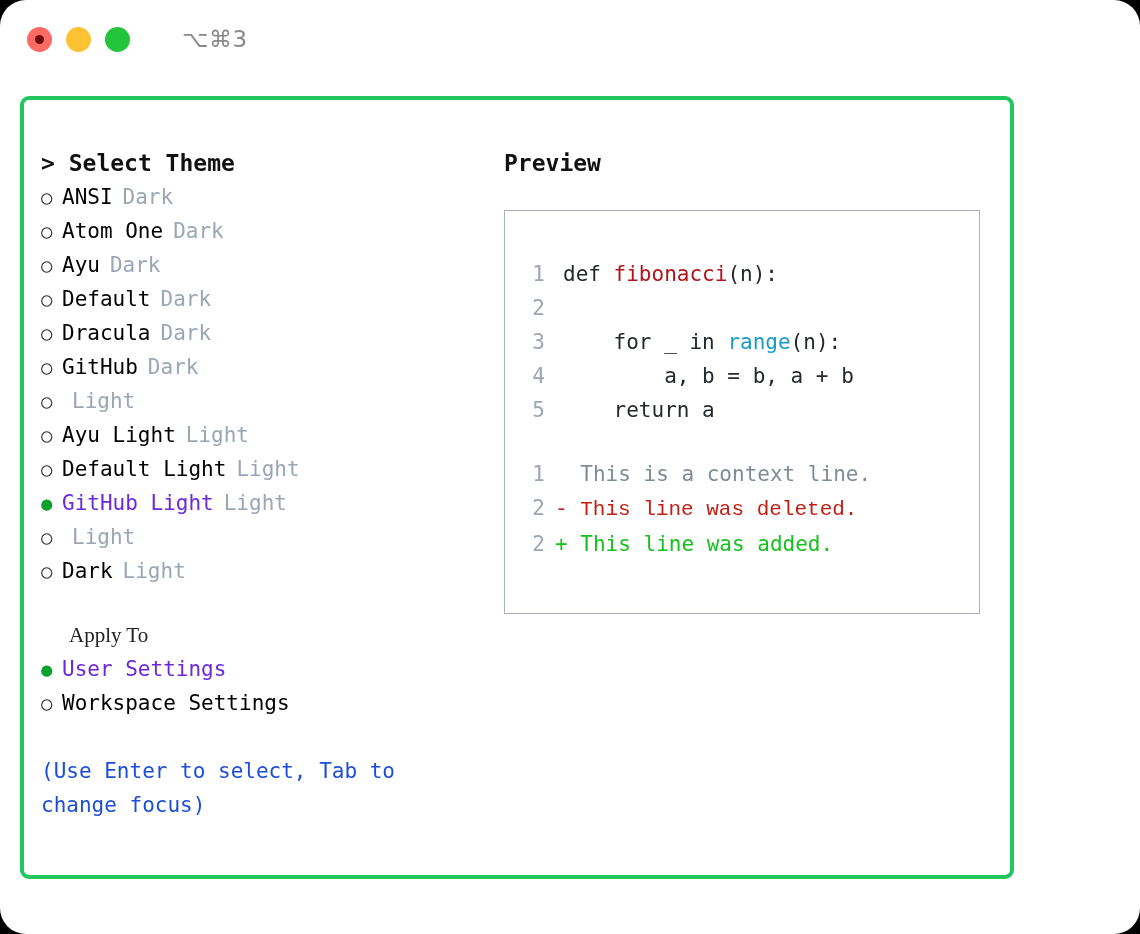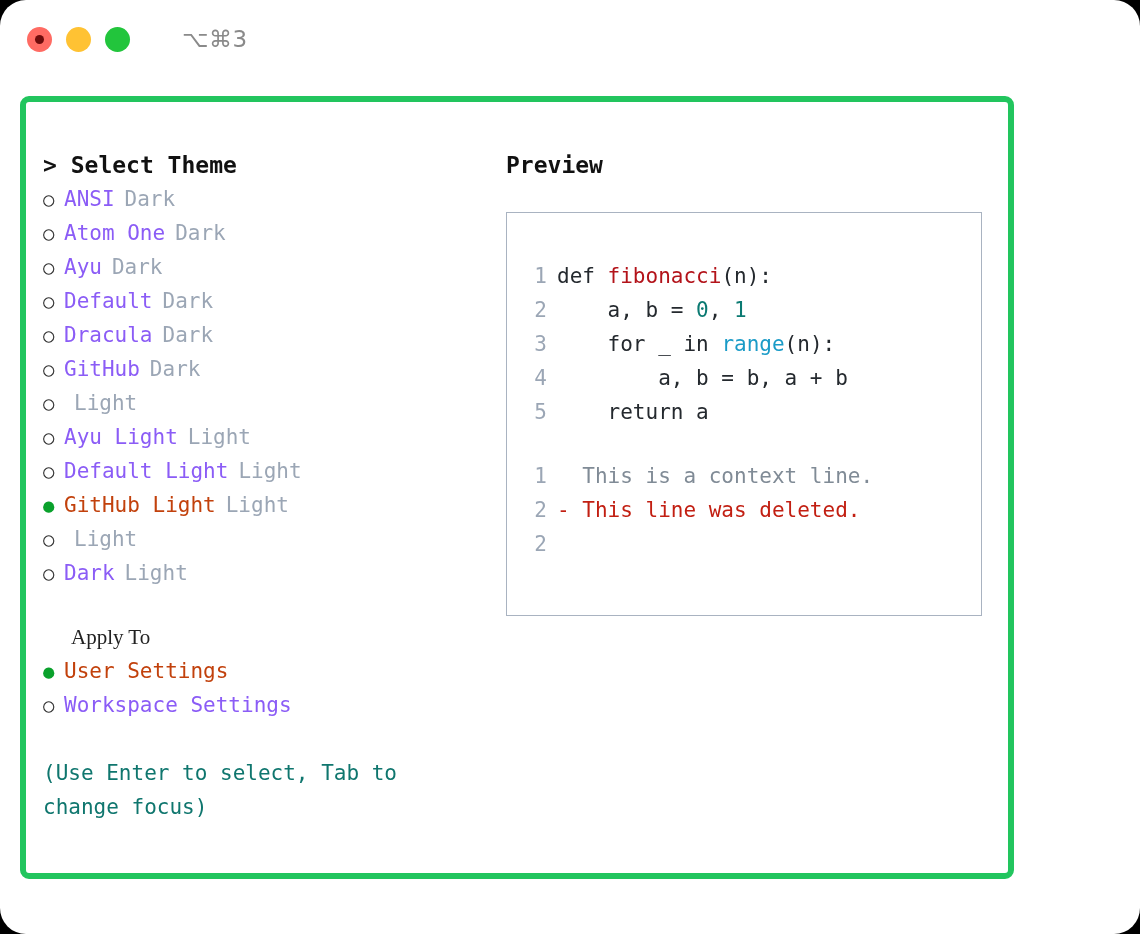--- a/index.html
+++ b/index.html
@@ -73,21 +73,21 @@
     line-height: 1;
   }
 
   
   #main-panel {
     position: absolute;
     left: 20px;
     top: 96px;
     width: 994px;
     height: 783px;
-    border: 6px solid #22c55e;
+    border: 4px solid #22c55e;
     border-radius: 9px;
     box-sizing: border-box;
     background: #ffffff;
   }
 
   #panel-columns {
     position: absolute;
     left: 0;
     top: 0;
     width: 100%;
@@ -123,42 +123,42 @@
     white-space: pre;
   }
   .bullet {
     width: 21px;
     flex: 0 0 21px;
     text-align: left;
     font-size: 19px;
     color: #333333;
   }
   .bullet.selected { color: #0aa12c; }
-  .row-label { color: #8b5cf6; }
-  .list-row.selected .row-label { color: #c2410c; }
+  .row-label { color: #000000; }
+  .list-row.selected .row-label { color: #6d28d9; }
   .row-tag {
     color: #9ba6b5;
     margin-left: 10px;
   }
 
   #apply-block { margin-top: 30px; }
   #apply-heading {
     font-size: 21px;
     line-height: 34px;
     color: #222222;
     margin-left: 28px;
     white-space: pre;
     font-family: Liberation Serif, serif;
   }
 
   #hint-text {
     margin-top: 34px;
     font-size: 21px;
     line-height: 34px;
-    color: #0f766e;
+    color: #1d4ed8;
     width: 410px;
     white-space: pre-wrap;
   }
 
   
   #right-column {
     position: absolute;
     left: 480px;
     top: 46px;
     width: 490px;
@@ -191,31 +191,31 @@
     line-height: 34px;
     white-space: pre;
   }
   .gutter {
     width: 26px;
     flex: 0 0 26px;
     text-align: right;
     color: #9ba6b5;
     margin-right: 10px;
   }
-  .code-text { color: #24292e; }
+  .code-text { color: #24292e; margin-left: 8px; }
   .tok-kw   { color: #24292e; }
   .tok-fn   { color: #b3131a; }
   .tok-num  { color: #0b7a72; }
   .tok-call { color: #1a9bc7; }
   .tok-plain{ color: #24292e; }
 
   .spacer-line { height: 30px; }
 
   .diff-ctx  { color: #808b96; }
-  .diff-del  { color: #c21f12; }
+  .diff-del  { color: #c21f12; font-family: Liberation Mono, monospace; }
   .diff-add  { color: #14c11d; }
 </style>
 </head>
 <body>
 
 <div id="app-window">
 
   <div id="titlebar">
     <div class="traffic-lights">
       <div class="tl-dot red"></div>
@@ -255,30 +255,30 @@
 
         <div id="hint-text" class="mono">(Use Enter to select, Tab to change focus)</div>
       </div>
 
       <div id="right-column">
         <div id="preview-header" class="mono">Preview</div>
         <div id="preview-box">
           <div id="code-area" class="mono">
             <div id="code-lines">
                 <div class="code-line"><span class="gutter">1</span><span class="code-text"><span class="tok-kw">def </span><span class="tok-fn">fibonacci</span><span class="tok-plain">(n):</span></span></div>
-                <div class="code-line"><span class="gutter">2</span><span class="code-text"><span class="tok-plain">    a, b = </span><span class="tok-num">0</span><span class="tok-plain">, </span><span class="tok-num">1</span></span></div>
+                <div class="code-line"><span class="gutter">2</span></div>
                 <div class="code-line"><span class="gutter">3</span><span class="code-text"><span class="tok-plain">    for _ in </span><span class="tok-call">range</span><span class="tok-plain">(n):</span></span></div>
                 <div class="code-line"><span class="gutter">4</span><span class="code-text"><span class="tok-plain">        a, b = b, a + b</span></span></div>
                 <div class="code-line"><span class="gutter">5</span><span class="code-text"><span class="tok-plain">    return a</span></span></div>
               </div>
             <div class="spacer-line"></div>
             <div id="diff-lines">
                 <div class="code-line"><span class="gutter">1</span><span class="diff-ctx">  This is a context line.</span></div>
                 <div class="code-line"><span class="gutter">2</span><span class="diff-del">- This line was deleted.</span></div>
-                <div class="code-line"><span class="gutter">2</span></div>
+                <div class="code-line"><span class="gutter">2</span><span class="diff-add">+ This line was added.</span></div>
               </div>
           </div>
         </div>
       </div>
 
     </div>
   </div>
 </div>
 
 </body></html>

